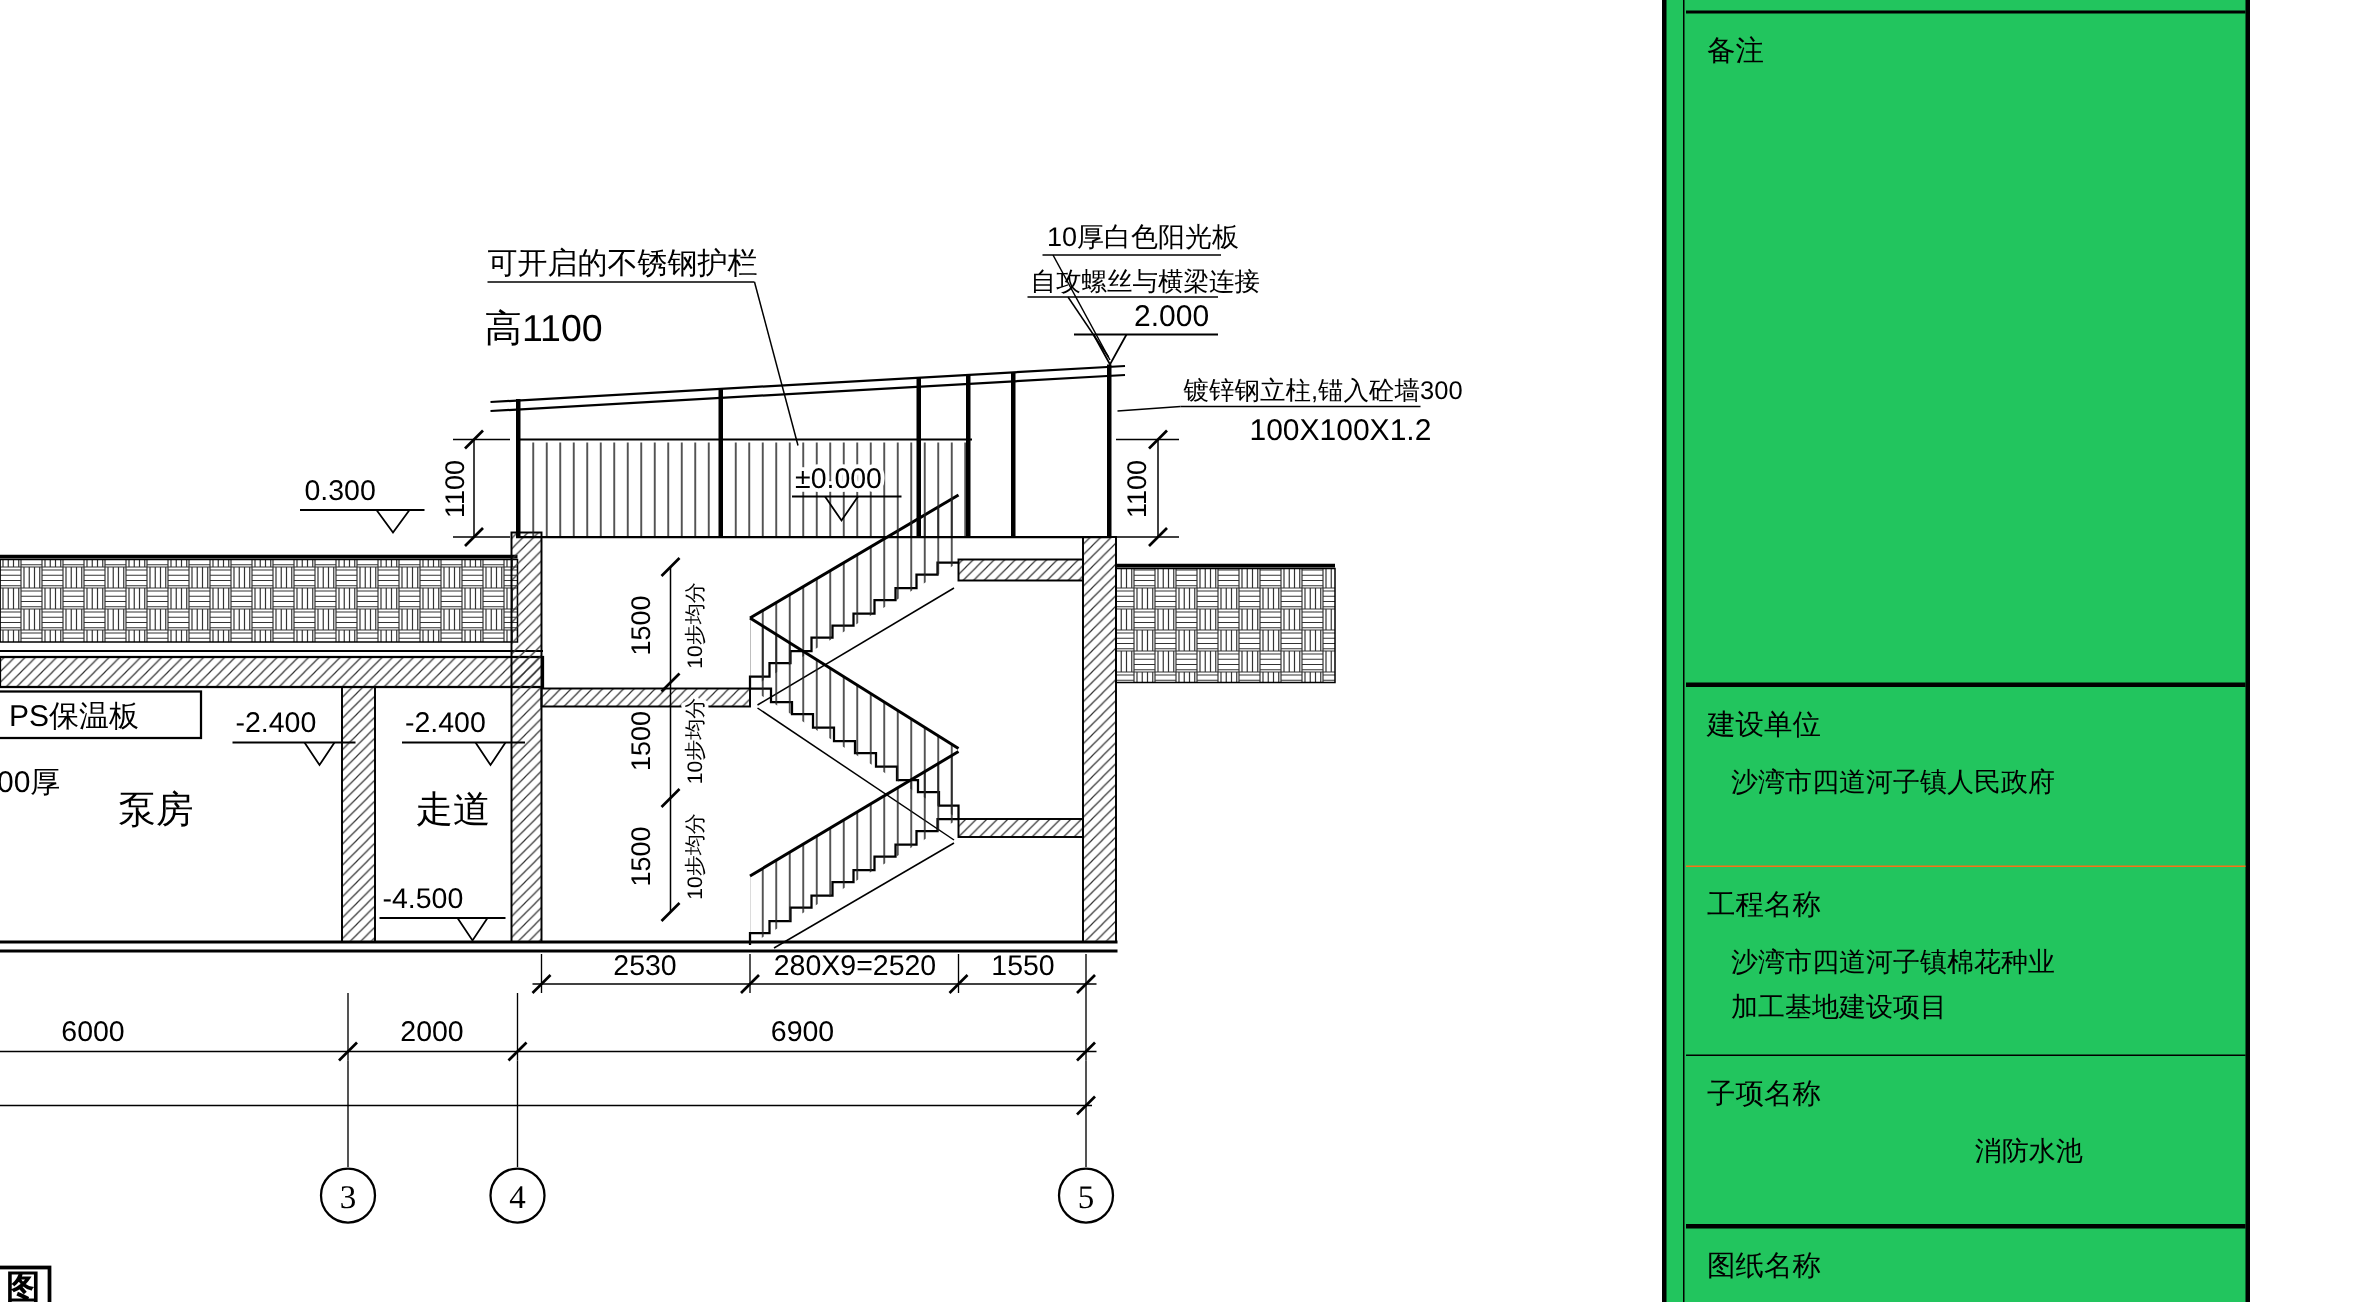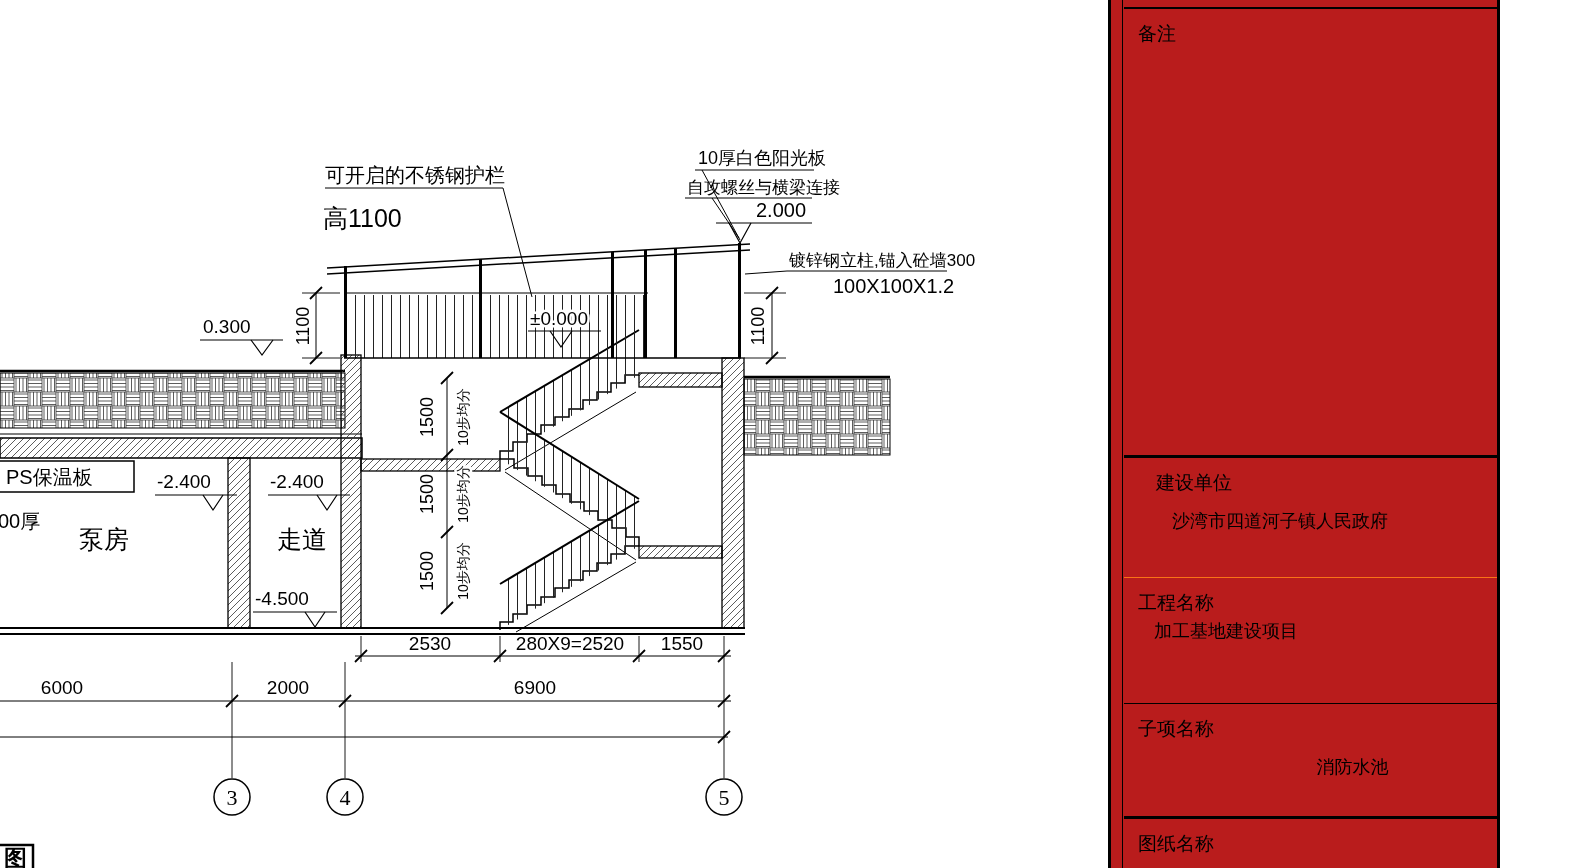--- a/index.html
+++ b/index.html
@@ -4,27 +4,27 @@
 <style>
   html,body{margin:0;padding:0;background:#fff;}
   body{width:1581px;height:868px;position:relative;overflow:hidden;
        font-family:"Liberation Sans",sans-serif;color:#000;}
   svg{position:absolute;left:0;top:0;}
   svg text{font-family:"Liberation Sans",sans-serif;fill:#000;}
   .halo{paint-order:stroke;stroke:#fff;stroke-width:5px;stroke-linejoin:round;}
   .serifnum{font-family:"Liberation Serif",serif;}
 
   .titleblock{position:absolute;top:0;left:1108px;width:386px;height:868px;
-              border-left:3px solid #000;border-right:3px solid #000;background:#b91c1c;}
+              border-left:3px solid #000;border-right:3px solid #000;background:#22c55e;}
   .tb-innerline{position:absolute;left:11px;top:0;bottom:0;width:0;border-left:1.5px solid #000;}
   .tb-row{position:absolute;left:13px;right:0;box-sizing:border-box;}
   .tb-label{font-size:19px;margin:12px 0 0 14px;}
   .tb-value{font-size:18px;margin:10px 0 0 30px;line-height:30px;}
   .r-remarks{top:7px;height:448px;border-top:2.5px solid #000;}
-  .r-client{top:455px;height:132px;border-top:3px solid #000;padding-left:18px;}
+  .r-client{top:455px;height:132px;border-top:3px solid #000;}
   .r-project{top:577px;height:126px;border-top:1px solid #f97316;}
   .r-sub{top:703px;height:110px;border-top:1.5px solid #000;}
   .r-sheet{top:816px;height:52px;border-top:3px solid #000;}
   .sub-value{margin-left:84px;text-align:center;}
 </style>
 </head>
 <body>
 
 <svg width="1108" height="868" viewBox="0 0 1108 868">
   <defs>
@@ -248,20 +248,21 @@
     <div class="tb-label">备注</div>
   </div>
 
   <div class="tb-row r-client">
     <div class="tb-label">建设单位</div>
     <div class="tb-value">沙湾市四道河子镇人民政府</div>
   </div>
 
   <div class="tb-row r-project">
     <div class="tb-label">工程名称</div>
+    <div class="tb-value">沙湾市四道河子镇棉花种业</div>
     <div class="tb-value" style="margin-top:0;font-family:Liberation Serif, serif;">加工基地建设项目</div>
   </div>
 
   <div class="tb-row r-sub">
     <div class="tb-label">子项名称</div>
     <div class="tb-value sub-value">消防水池</div>
   </div>
 
   <div class="tb-row r-sheet">
     <div class="tb-label">图纸名称</div>

